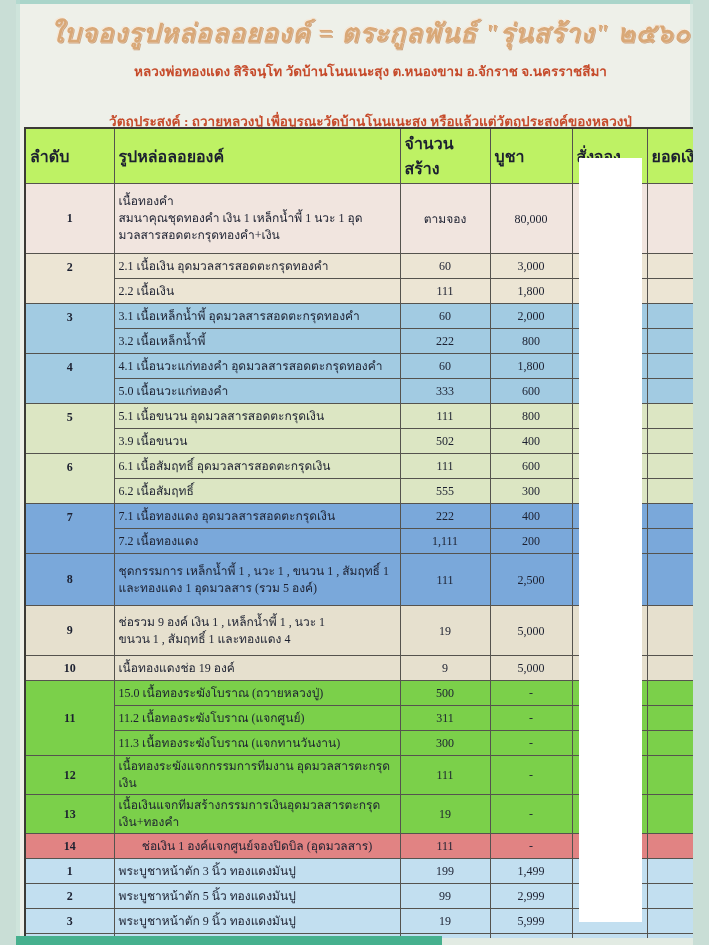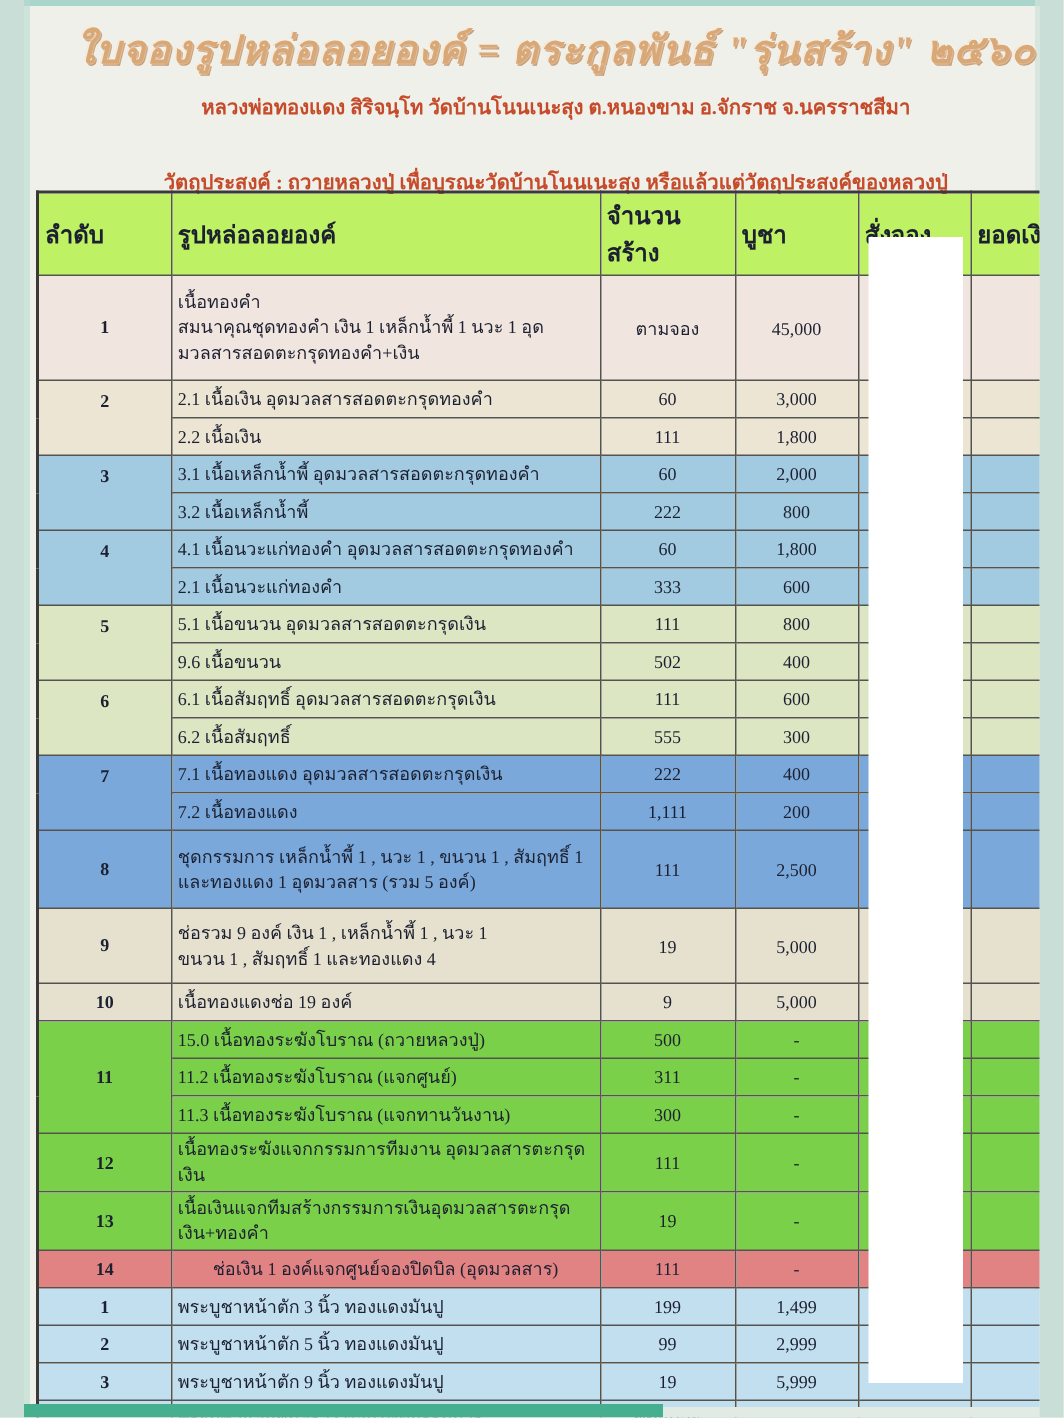--- a/index.html
+++ b/index.html
@@ -94,21 +94,21 @@
           <th>สั่งจอง</th>
           <th>ยอดเงิน</th>
         </tr>
     </thead>
     <tbody id="tbl-body">
         <tr class="rose subrow tall1">
           <td class="no" rowspan="1">1</td>
           <td class="desc">เนื้อทองคำ
 สมนาคุณชุดทองคำ  เงิน 1  เหล็กน้ำพี้ 1  นวะ 1  อุดมวลสารสอดตะกรุดทองคำ+เงิน</td>
           <td class="num">ตามจอง</td>
-          <td class="num">45,000</td>
+          <td class="num">80,000</td>
           <td class="num"></td>
           <td class="num"></td>
         </tr>
         <tr class="cream subrow">
           <td class="no topalign" rowspan="2">2</td>
           <td class="desc">2.1 เนื้อเงิน อุดมวลสารสอดตะกรุดทองคำ</td>
           <td class="num">60</td>
           <td class="num">3,000</td>
           <td class="num"></td>
           <td class="num"></td>
@@ -137,36 +137,36 @@
         </tr>
         <tr class="lblue subrow">
           <td class="no topalign" rowspan="2">4</td>
           <td class="desc">4.1 เนื้อนวะแก่ทองคำ อุดมวลสารสอดตะกรุดทองคำ</td>
           <td class="num">60</td>
           <td class="num">1,800</td>
           <td class="num"></td>
           <td class="num"></td>
         </tr>
         <tr class="lblue subrow">
-          <td class="desc">2.1 เนื้อนวะแก่ทองคำ</td>
+          <td class="desc">5.0 เนื้อนวะแก่ทองคำ</td>
           <td class="num">333</td>
           <td class="num">600</td>
           <td class="num"></td>
           <td class="num"></td>
         </tr>
         <tr class="pgreen subrow">
           <td class="no topalign" rowspan="2">5</td>
           <td class="desc">5.1 เนื้อขนวน อุดมวลสารสอดตะกรุดเงิน</td>
           <td class="num">111</td>
           <td class="num">800</td>
           <td class="num"></td>
           <td class="num"></td>
         </tr>
         <tr class="pgreen subrow">
-          <td class="desc">9.6 เนื้อขนวน</td>
+          <td class="desc">3.9 เนื้อขนวน</td>
           <td class="num">502</td>
           <td class="num">400</td>
           <td class="num"></td>
           <td class="num"></td>
         </tr>
         <tr class="pgreen subrow">
           <td class="no topalign" rowspan="2">6</td>
           <td class="desc">6.1 เนื้อสัมฤทธิ์ อุดมวลสารสอดตะกรุดเงิน</td>
           <td class="num">111</td>
           <td class="num">600</td>

